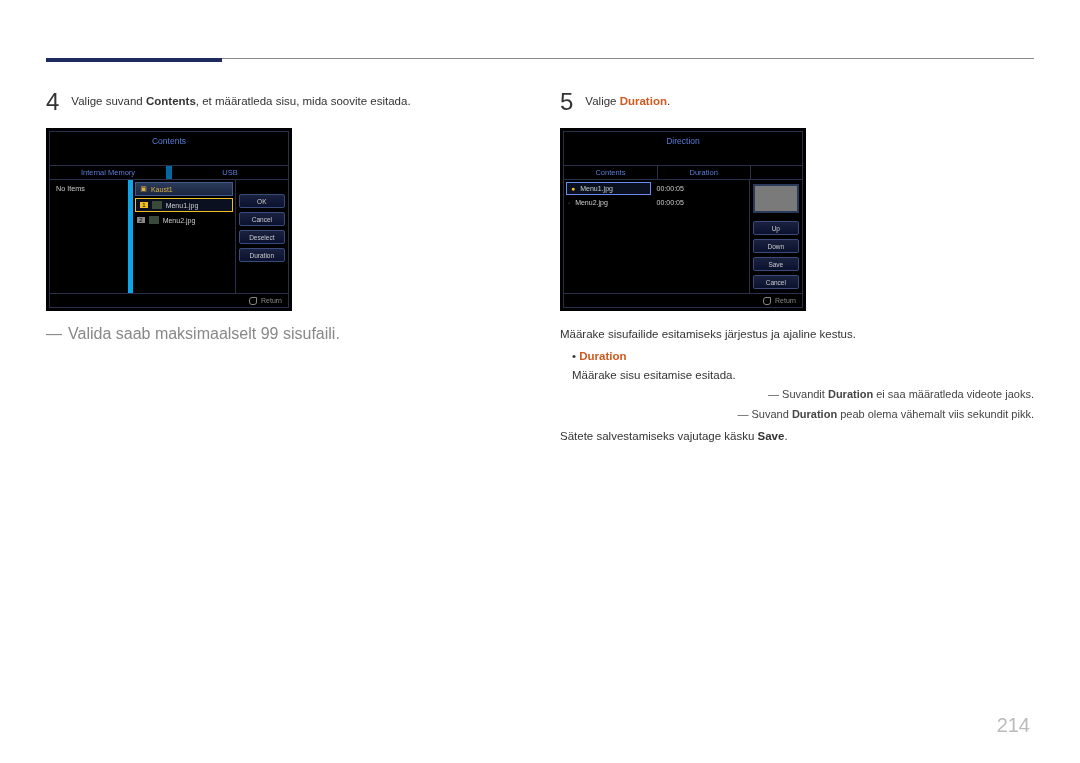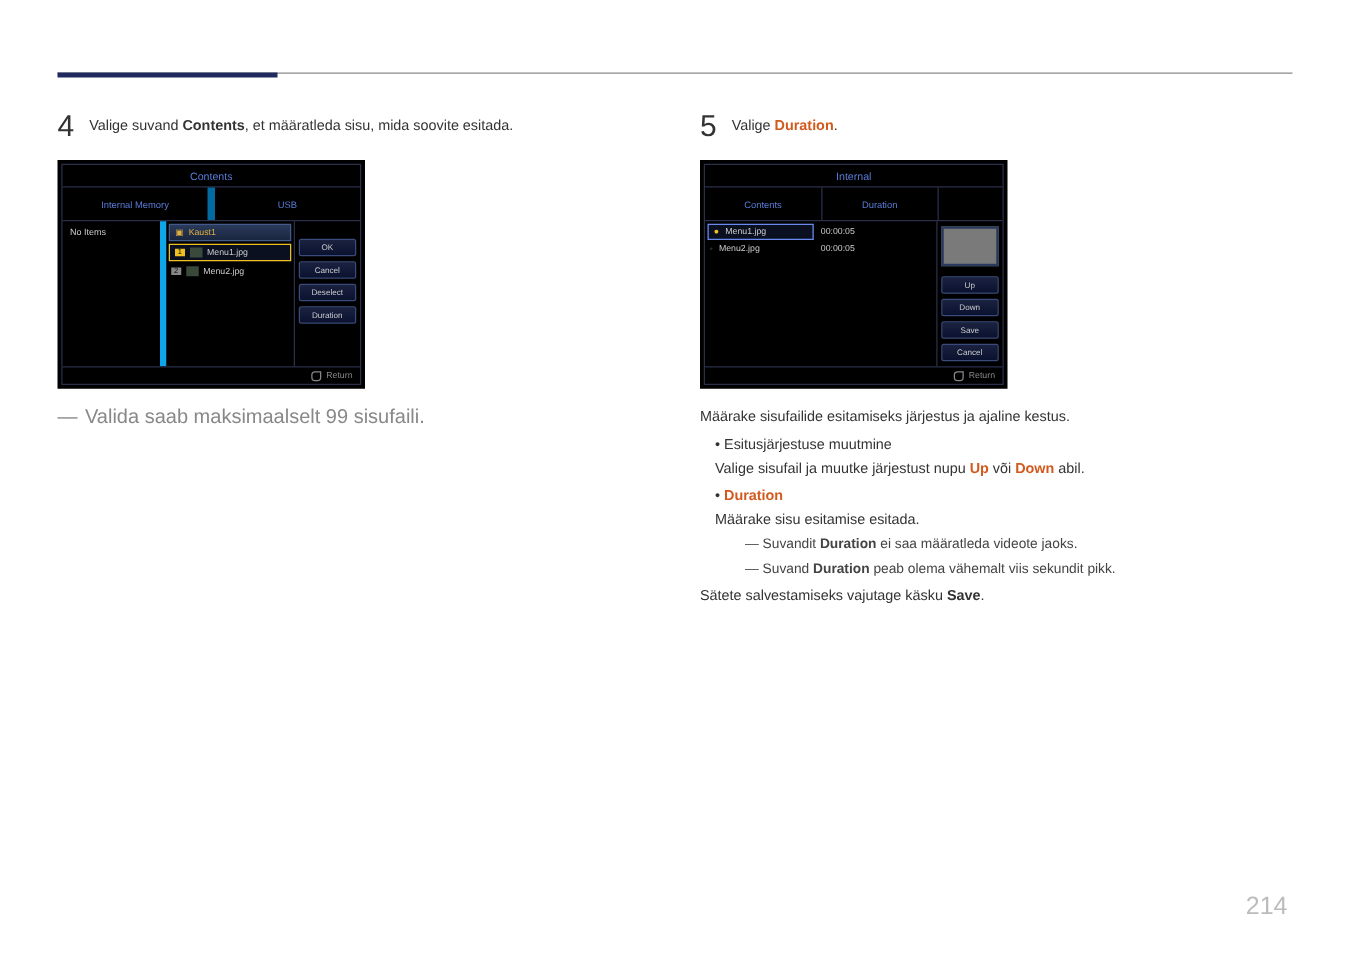--- a/index.html
+++ b/index.html
@@ -68,23 +68,24 @@
   }
   .screen-title {
     color: #5a7cd8;
     font-size: 8.5px;
     text-align: center;
     padding: 4px 0 3px 0;
   }
   .tabs {
     display: flex;
     font-size: 7.5px;
-    height: 28px;
+    height: 15px;
     border-top: 1px solid #2a2f4a;
     border-bottom: 1px solid #2a2f4a;
+    margin-top: 16px;
   }
   .tab {
     flex: 1;
     color: #5a7cd8;
     display: flex;
     align-items: center;
     justify-content: center;
   }
   .screen-body {
     flex: 1;
@@ -208,21 +209,21 @@
     font-size: 11.5px;
     color: #333;
     line-height: 1.6;
     margin-top: 14px;
   }
   .body p { margin-bottom: 4px; }
   ul.bul, ul.sub { list-style: none; }
   ul.bul > li::before { content: "•  "; }
   ul.bul > li { margin: 4px 0 4px 12px; }
   ul.sub > li::before { content: "―  "; color:#555; }
-  ul.sub > li { margin: 2px 0 2px 24px; font-size: 11px; color:#444; }
+  ul.sub > li { margin: 2px 0 2px 24px; font-size: 11px; color:#444;text-align:right; }
   .page-num {
     position: absolute;
     right: 50px;
     bottom: 26px;
     font-size: 20px;
     color: #bbb;
   }
 </style>
 </head>
 <body>
@@ -292,21 +293,21 @@
 
     <div class="step">
       <div class="step-number">5</div>
       <div class="step-text">
         <span>Valige </span><span class="orange">Duration</span><span>.</span>
       </div>
     </div>
 
     <div class="screen">
       <div class="screen-frame">
-        <div class="screen-title">Internal</div>
+        <div class="screen-title">Direction</div>
         <div class="tabs">
           <div class="tab" style="flex:0 0 39%">Contents</div>
           <div class="tab" style="border-left:1px solid #2a2f4a;flex:0 0 39%">Duration</div>
           <div class="tab" style="border-left:1px solid #2a2f4a"></div>
         </div>
         <div class="screen-body">
           <div style="flex:0 0 78%;border-right:1px solid #2a2f4a">
             <div class="dur-row">
               <div class="dur-col1">
                 <div class="list-row sel">
@@ -337,24 +338,20 @@
         <div class="screen-footer">
           <span class="ret-icon"></span>
           <span>Return</span>
         </div>
       </div>
     </div>
 
     <div class="body">
       <p>Määrake sisufailide esitamiseks järjestus ja ajaline kestus.</p>
       <ul class="bul">
-        <li>
-          <span>Esitusjärjestuse muutmine</span><br>
-          <span>Valige sisufail ja muutke järjestust nupu </span><span class="orange">Up</span><span> või </span><span class="orange">Down</span><span> abil.</span>
-        </li>
         <li>
           <span class="orange">Duration</span><br>
           <span>Määrake sisu esitamise esitada.</span>
           <ul class="sub">
             <li>
               <span>Suvandit </span><span class="bold">Duration</span><span> ei saa määratleda videote jaoks.</span>
             </li>
             <li>
               <span>Suvand </span><span class="bold">Duration</span><span> peab olema vähemalt viis sekundit pikk.</span>
             </li>

